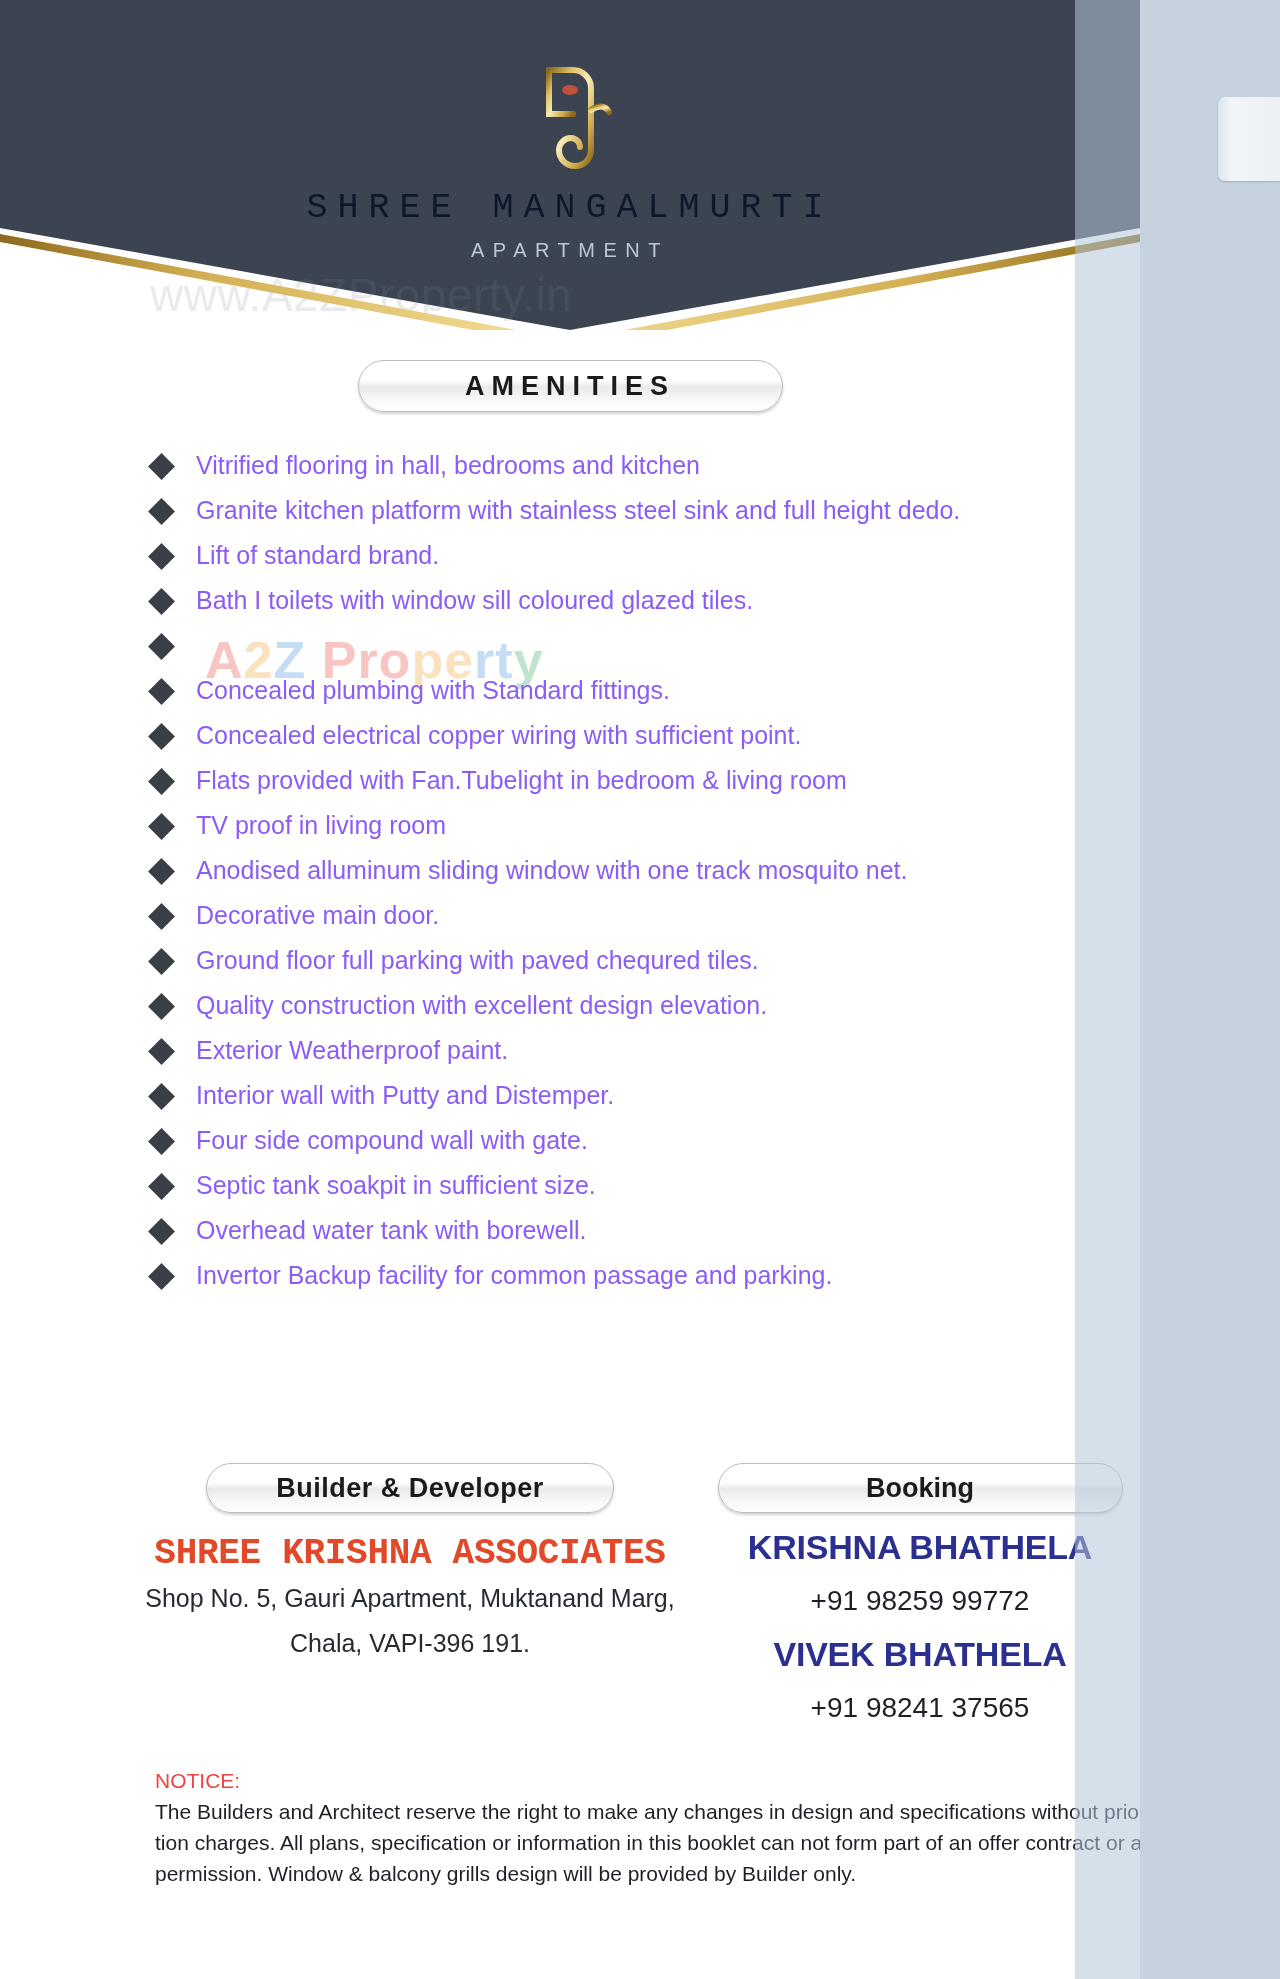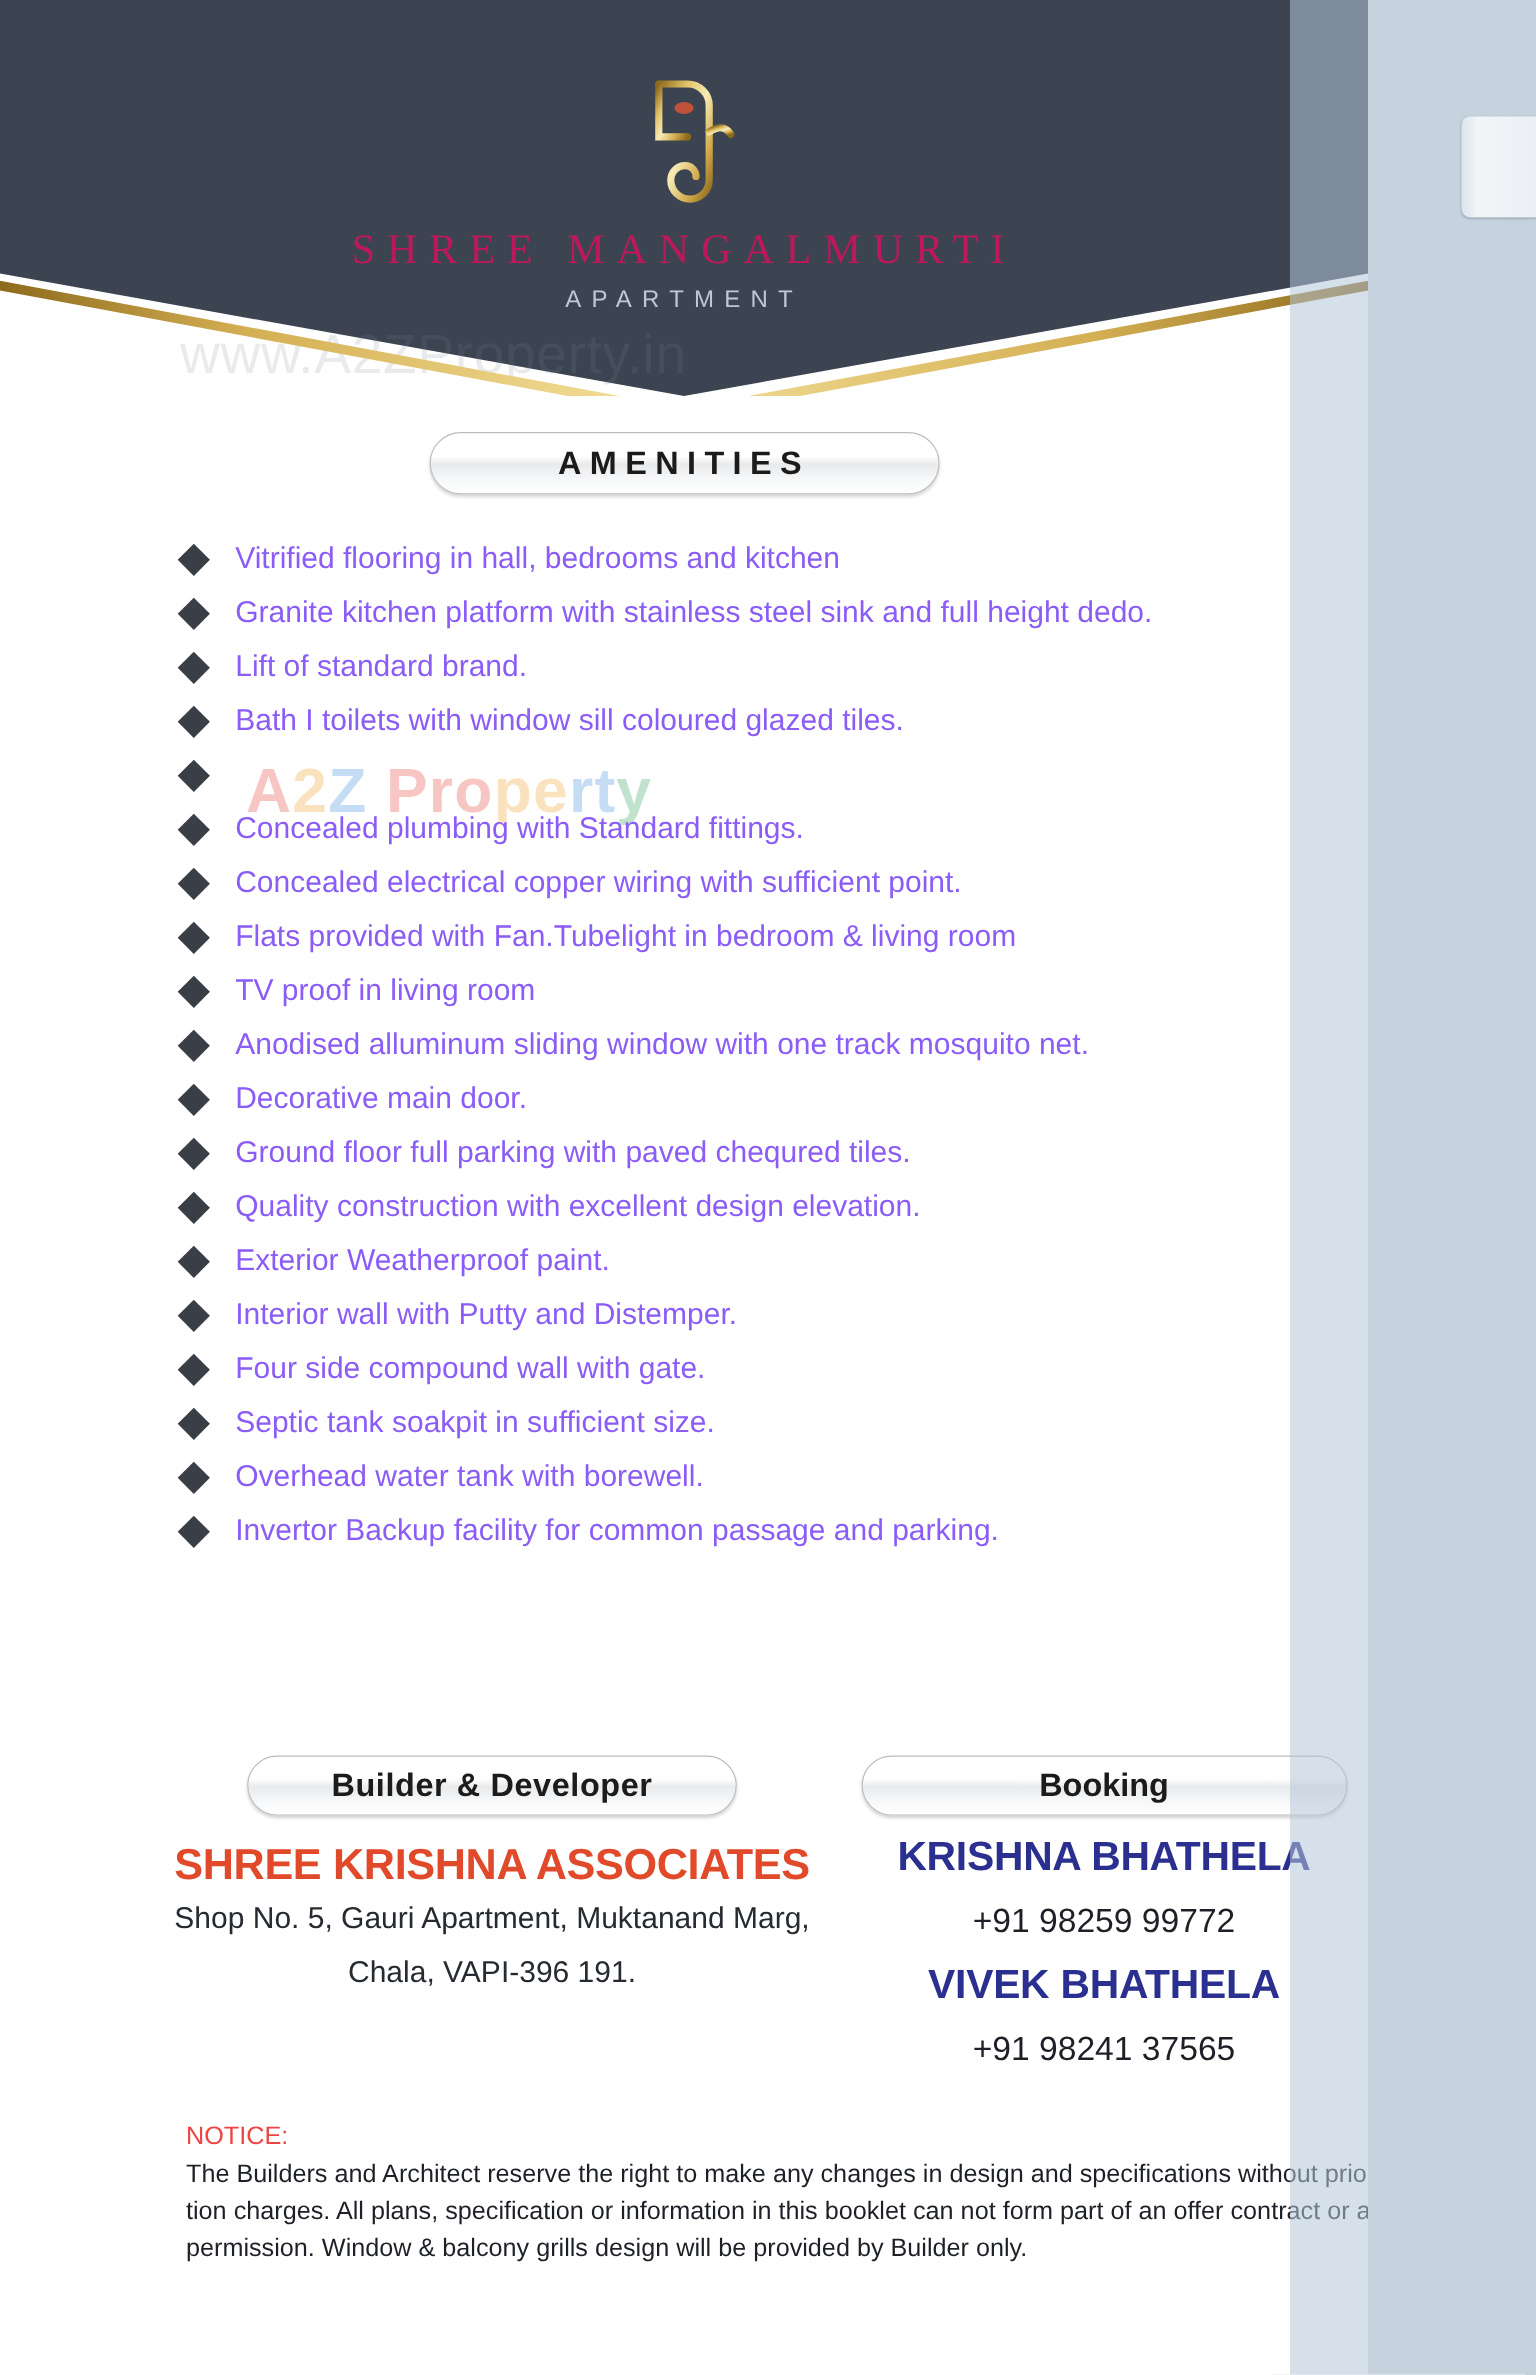--- a/index.html
+++ b/index.html
@@ -85,23 +85,23 @@
 
   #brand-block {
     position: absolute;
     left: 0; right: 0; top: 188px;
     text-align: center;
     z-index: 3;
   }
   #brand-name {
     font-size: 35px;
     letter-spacing: 10px;
-    color: #be185d;
+    color: #0f172a;
     font-weight: 400;
-    font-family: Liberation Serif, serif;
+    font-family: Liberation Mono, monospace;
   }
   #brand-sub {
     margin-top: 11px;
     font-size: 20px;
     letter-spacing: 8.5px;
     color: #bcc7d8;
     font-weight: 400;
   }
 
   
@@ -188,21 +188,21 @@
     left: 120px; top: 1463px;
     width: 580px;
     text-align: center;
     z-index: 4;
   }
   #builder-badge { width: 408px; height: 50px; line-height: 48px; font-size: 27px; font-weight: 700; letter-spacing: .5px; }
   #builder-name {
     margin-top: 20px;
     font-size: 36px; font-weight: 700; letter-spacing: -.3px;
     color: #e04a2a;
-    font-family: Liberation Sans, sans-serif;
+    font-family: Liberation Mono, monospace;
   }
   .builder-addr {
     font-size: 25px; color: #262a31; line-height: 41px; margin-top: 4px;
   }
 
   #booking-block {
     position: absolute;
     left: 700px; top: 1463px;
     width: 440px;
     text-align: center;

